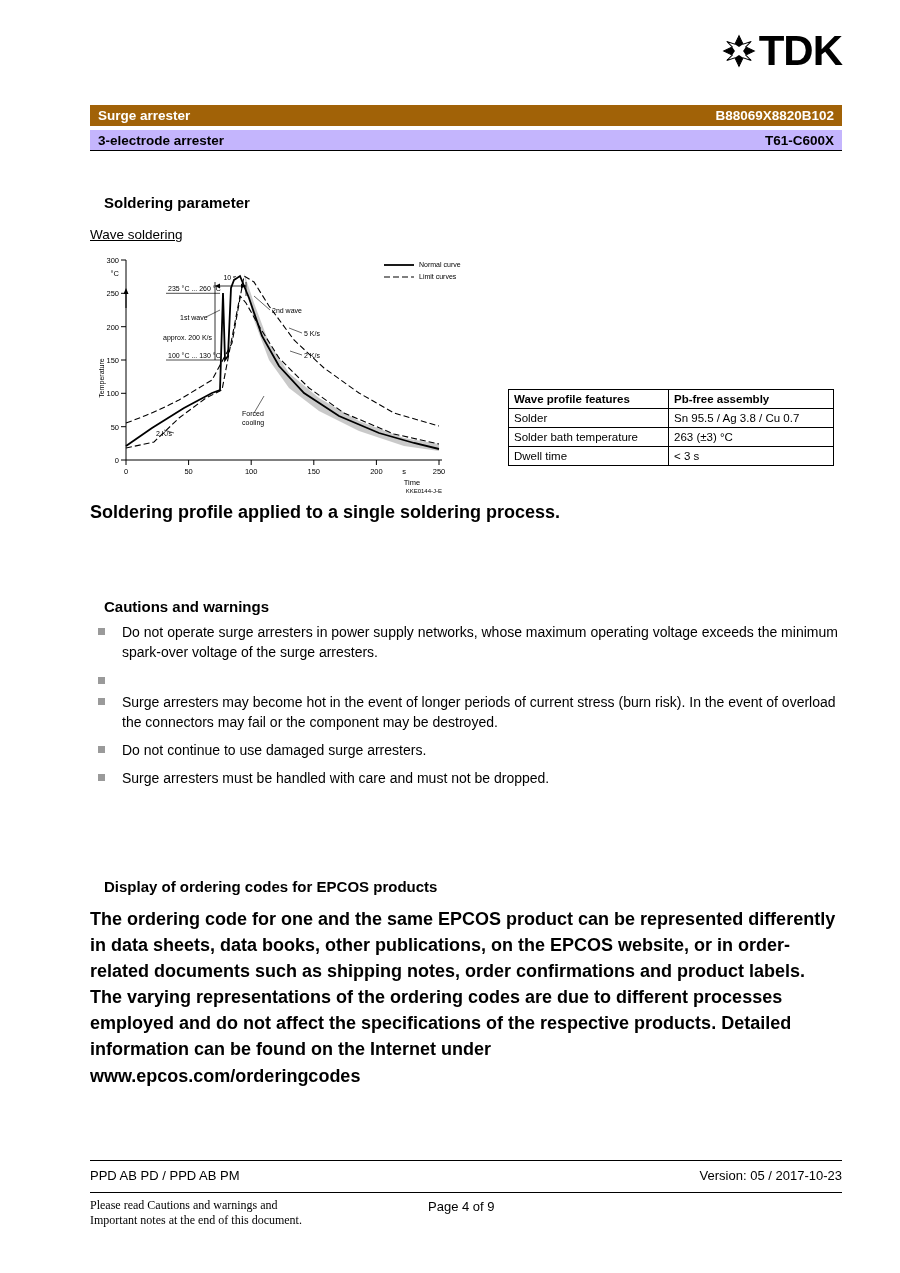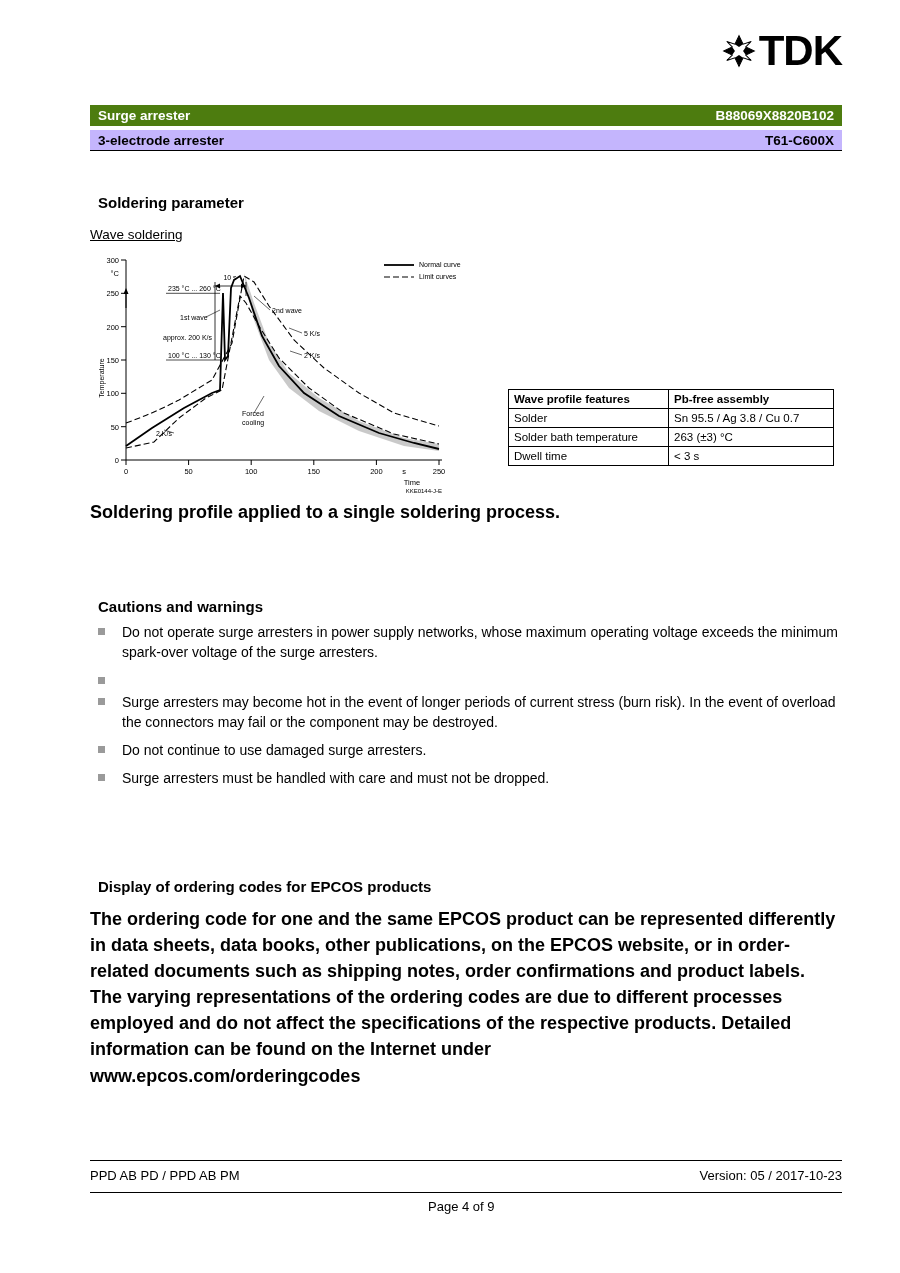--- a/index.html
+++ b/index.html
@@ -43,28 +43,28 @@
     left: 80px;
     width: 752px;
     height: 21px;
     display: flex;
     align-items: center;
     justify-content: space-between;
     padding: 0 8px;
     font-size: 13.5px;
     font-weight: bold;
   }
-  .hdr-grey { top: 105px; background: #4d7c0f; color: #ffffff; }
+  .hdr-grey { top: 105px; background: #a16207; color: #ffffff; }
   .hdr-white { top: 130px; background: #c4b5fd; color: #000000;
                border-bottom: 1px solid #000; }
 
   
   .h-sec {
     position: absolute;
-    left: 88px;
+    left: 94px;
     font-size: 15px;
     font-weight: bold;
   }
   .sub-u {
     position: absolute;
     left: 80px;
     font-size: 13.5px;
     text-decoration: underline;
   }
   .para {
@@ -328,15 +328,19 @@
   <div class="para" style="left:80px; top:906px; width:752px;">
     <span>The ordering code for one and the same EPCOS product can be represented differently in data sheets, data books, other publications, on the EPCOS website, or in order-related documents such as shipping notes, order confirmations and product labels. </span><b>The varying representations of the ordering codes are due to different processes employed and do not affect the specifications of the respective products</b><span>. Detailed information can be found on the Internet under</span>
     <br>
     <span>www.epcos.com/orderingcodes</span>
   </div>
 
   <div class="foot-line" style="top:1160px;"></div>
   <div class="foot-txt" style="left:80px; top:1168px;">PPD AB PD / PPD AB PM</div>
   <div class="foot-txt" style="right:68px; top:1168px;">Version: 05 / 2017-10-23</div>
   <div class="foot-line" style="top:1192px;"></div>
+  <div class="foot-small" style="left:80px; top:1198px;">
+    <span>Please read Cautions and warnings and</span><br>
+    <span>Important notes at the end of this document.</span>
+  </div>
   <div class="foot-txt" style="left:418px; top:1199px;">Page 4 of 9</div>
 
 </div>
 
 </body></html>

